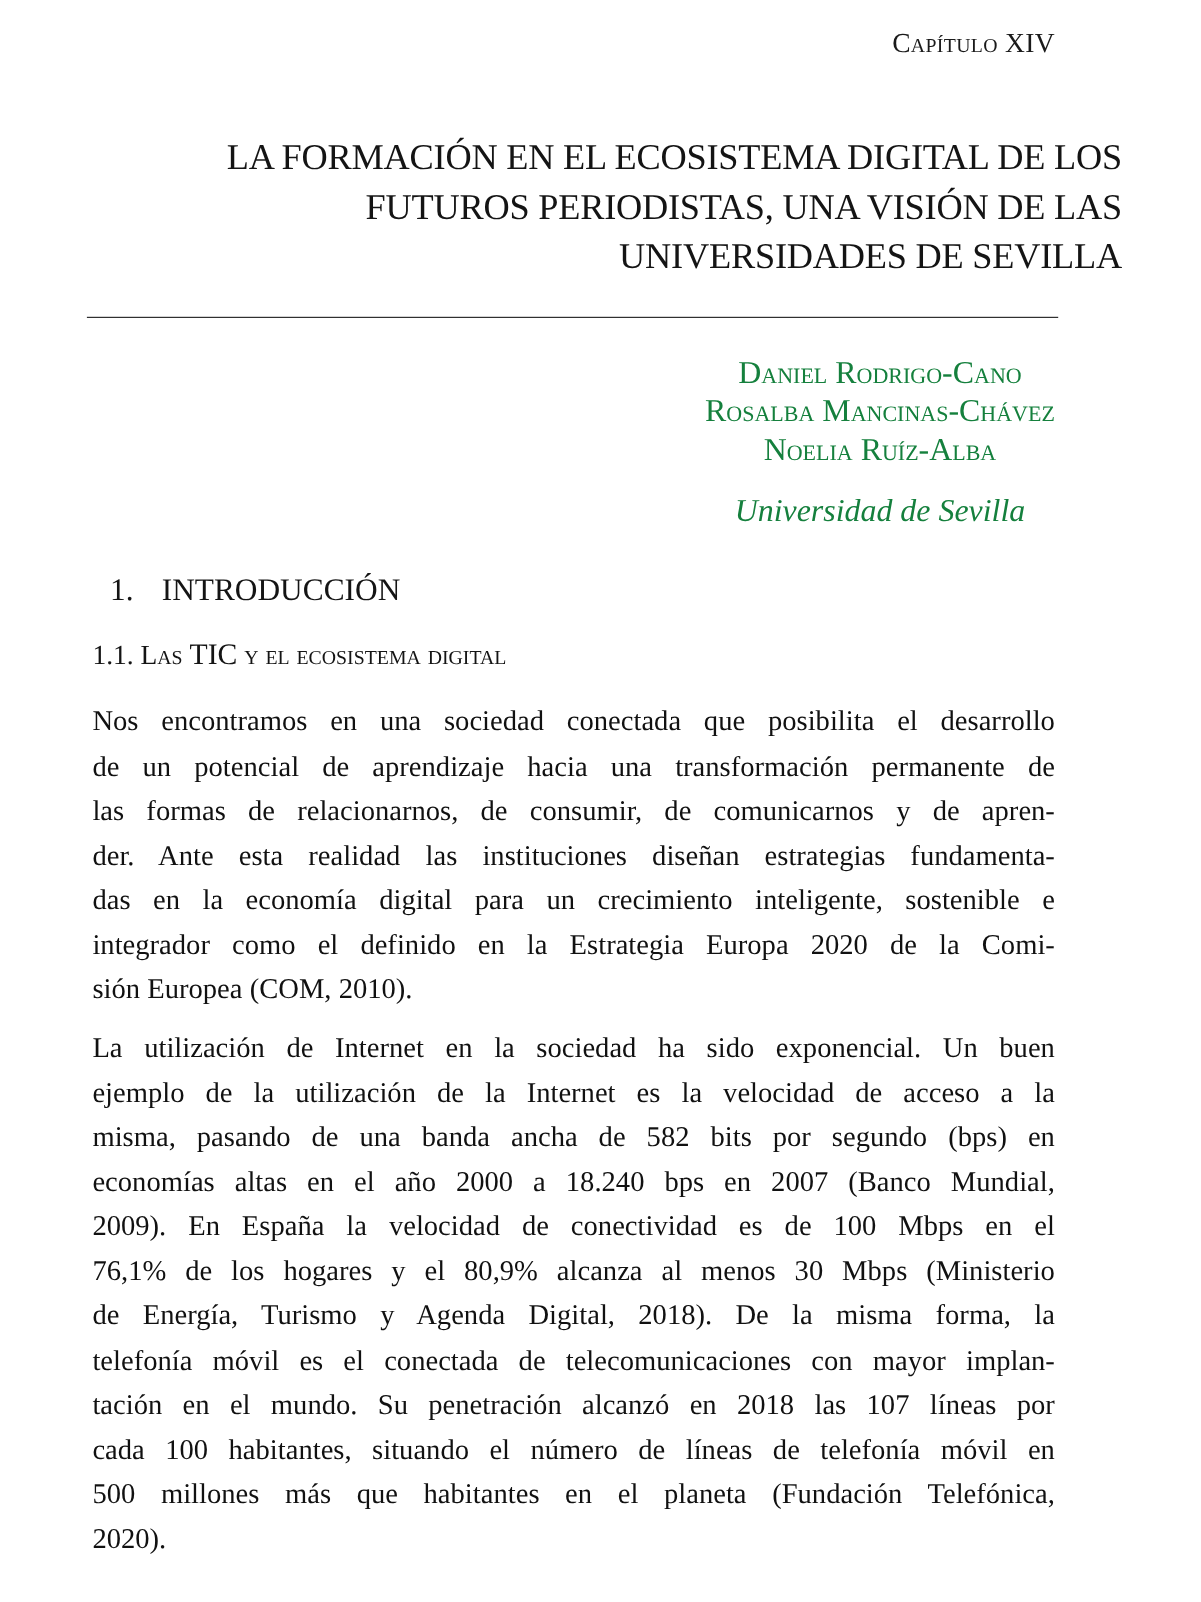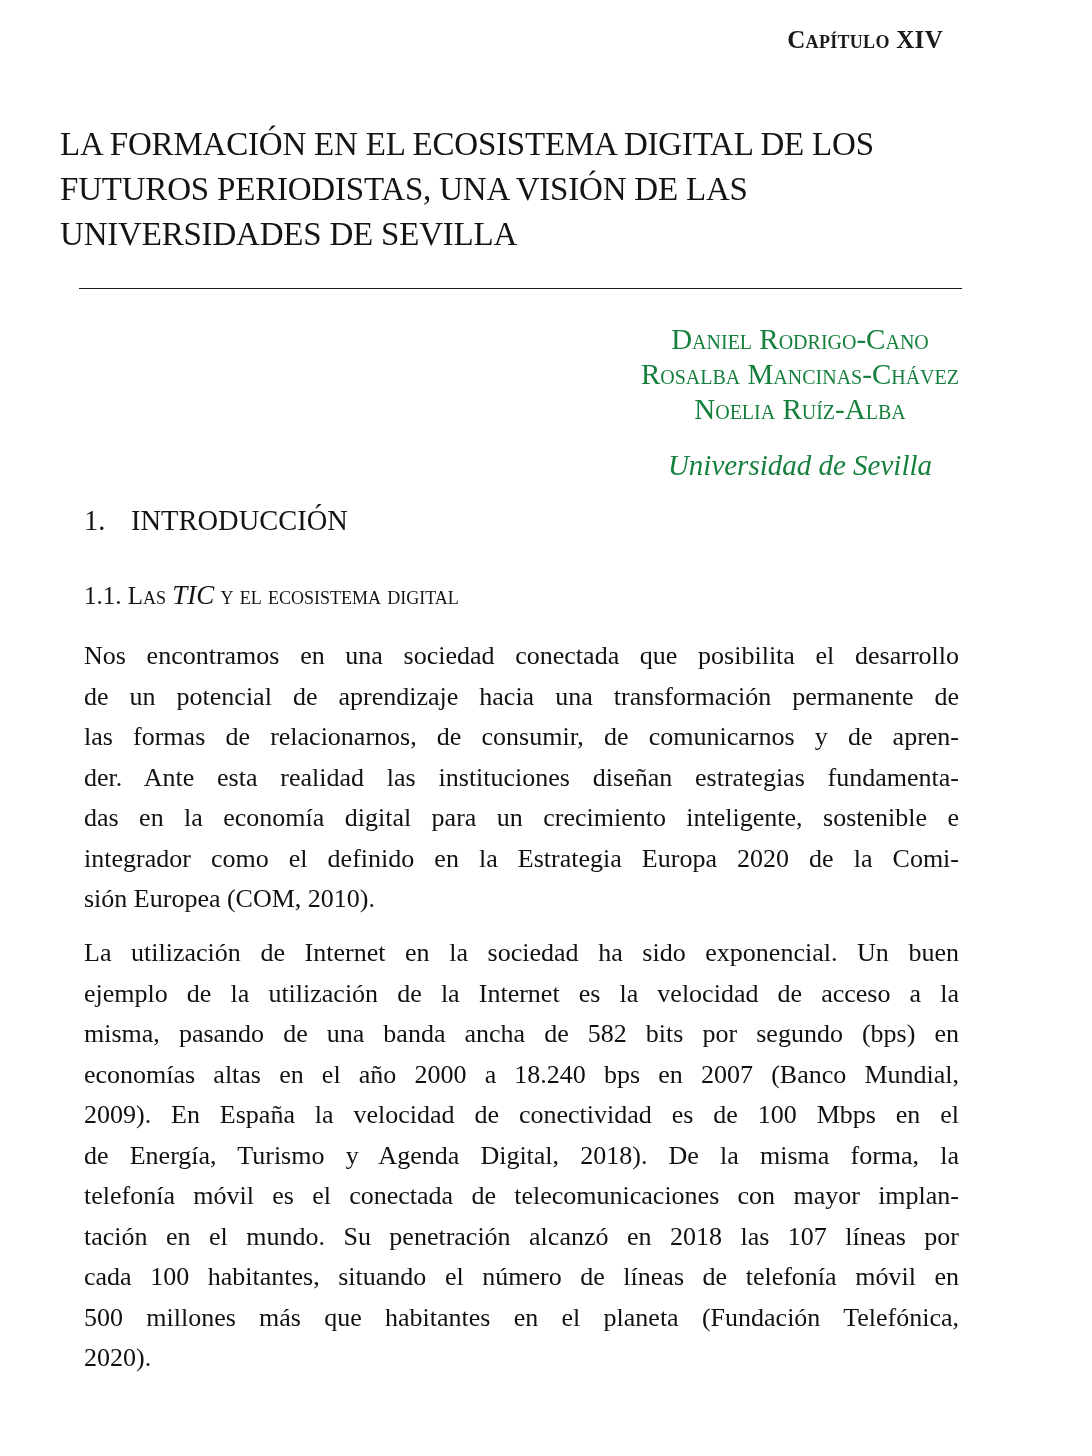--- a/index.html
+++ b/index.html
@@ -12,34 +12,33 @@
       height: 1456px;
       position: relative;
       overflow: hidden;
       font-family: "Liberation Serif", "DejaVu Serif", serif;
       color: #111111;
     }
 
     .chapter-label {
       position: absolute;
       top: 26px;
-      right: 149px;
+      right: 133px;
       font-size: 25px;
       font-variant: small-caps;
       letter-spacing: 0.3px;
       color: #1a1a1a;
-      font-weight: bold;
     }
 
     .title-block {
       position: absolute;
       top: 122px;
       left: 60px;
       width: 960px;
-      text-align: left;
+      text-align: right;
       font-size: 33px;
       line-height: 45px;
       letter-spacing: -0.2px;
       color: #141414;
     }
     .title-line { display: block; white-space: nowrap; }
 
     .title-rule {
       position: absolute;
       top: 288px;
@@ -72,21 +71,21 @@
     .section-number { display: inline-block; width: 47px; }
 
     .subsection-heading {
       position: absolute;
       top: 580px;
       left: 84px;
       font-size: 25px;
       color: #141414;
       white-space: nowrap;
     }
-    .subsection-heading .big { font-size: 27px; font-style: italic; }
+    .subsection-heading .big { font-size: 27px; }
     .subsection-heading .small-caps-text { font-variant: small-caps; }
 
     .paragraph {
       position: absolute;
       left: 84px;
       width: 875px;
       font-size: 26px;
       line-height: 40.5px;
       color: #111111;
     }
@@ -119,21 +118,21 @@
 
 <div class="title-rule"></div>
 
 <div class="authors">
   <span class="author-name">Daniel Rodrigo-Cano</span>
   <span class="author-name">Rosalba Mancinas-Chávez</span>
   <span class="author-name">Noelia Ruíz-Alba</span>
   <span class="affiliation">Universidad de Sevilla</span>
 </div>
 
-<h2 class="section-heading" style="margin:0;font-weight:normal;">
+<h2 class="section-heading" style="margin:16px;font-weight:normal;">
   <span class="section-number">1.</span><span>INTRODUCCIÓN</span>
 </h2>
 
 <h3 class="subsection-heading" style="margin:0;font-weight:normal;">
   <span>1.1.</span>
   <span class="small-caps-text">Las</span>
   <span class="big">TIC</span>
   <span class="small-caps-text">y el ecosistema digital</span>
 </h3>
 
@@ -146,19 +145,20 @@
   <span class="line">integrador como el definido en la Estrategia Europa 2020 de la Comi-</span>
   <span class="line last">sión Europea (COM, 2010).</span>
 </div>
 
 <div class="paragraph p2">
   <span class="line">La utilización de Internet en la sociedad ha sido exponencial. Un buen</span>
   <span class="line">ejemplo de la utilización de la Internet es la velocidad de acceso a la</span>
   <span class="line">misma, pasando de una banda ancha de 582 bits por segundo (bps) en</span>
   <span class="line">economías altas en el año 2000 a 18.240 bps en 2007 (Banco Mundial,</span>
   <span class="line">2009). En España la velocidad de conectividad es de 100 Mbps en el</span>
+  <span class="line">76,1% de los hogares y el 80,9% alcanza al menos 30 Mbps (Ministerio</span>
   <span class="line">de Energía, Turismo y Agenda Digital, 2018). De la misma forma, la</span>
   <span class="line">telefonía móvil es el conectada de telecomunicaciones con mayor implan-</span>
   <span class="line">tación en el mundo. Su penetración alcanzó en 2018 las 107 líneas por</span>
   <span class="line">cada 100 habitantes, situando el número de líneas de telefonía móvil en</span>
   <span class="line">500 millones más que habitantes en el planeta (Fundación Telefónica,</span>
   <span class="line last">2020).</span>
 </div>
 
 </body></html>

